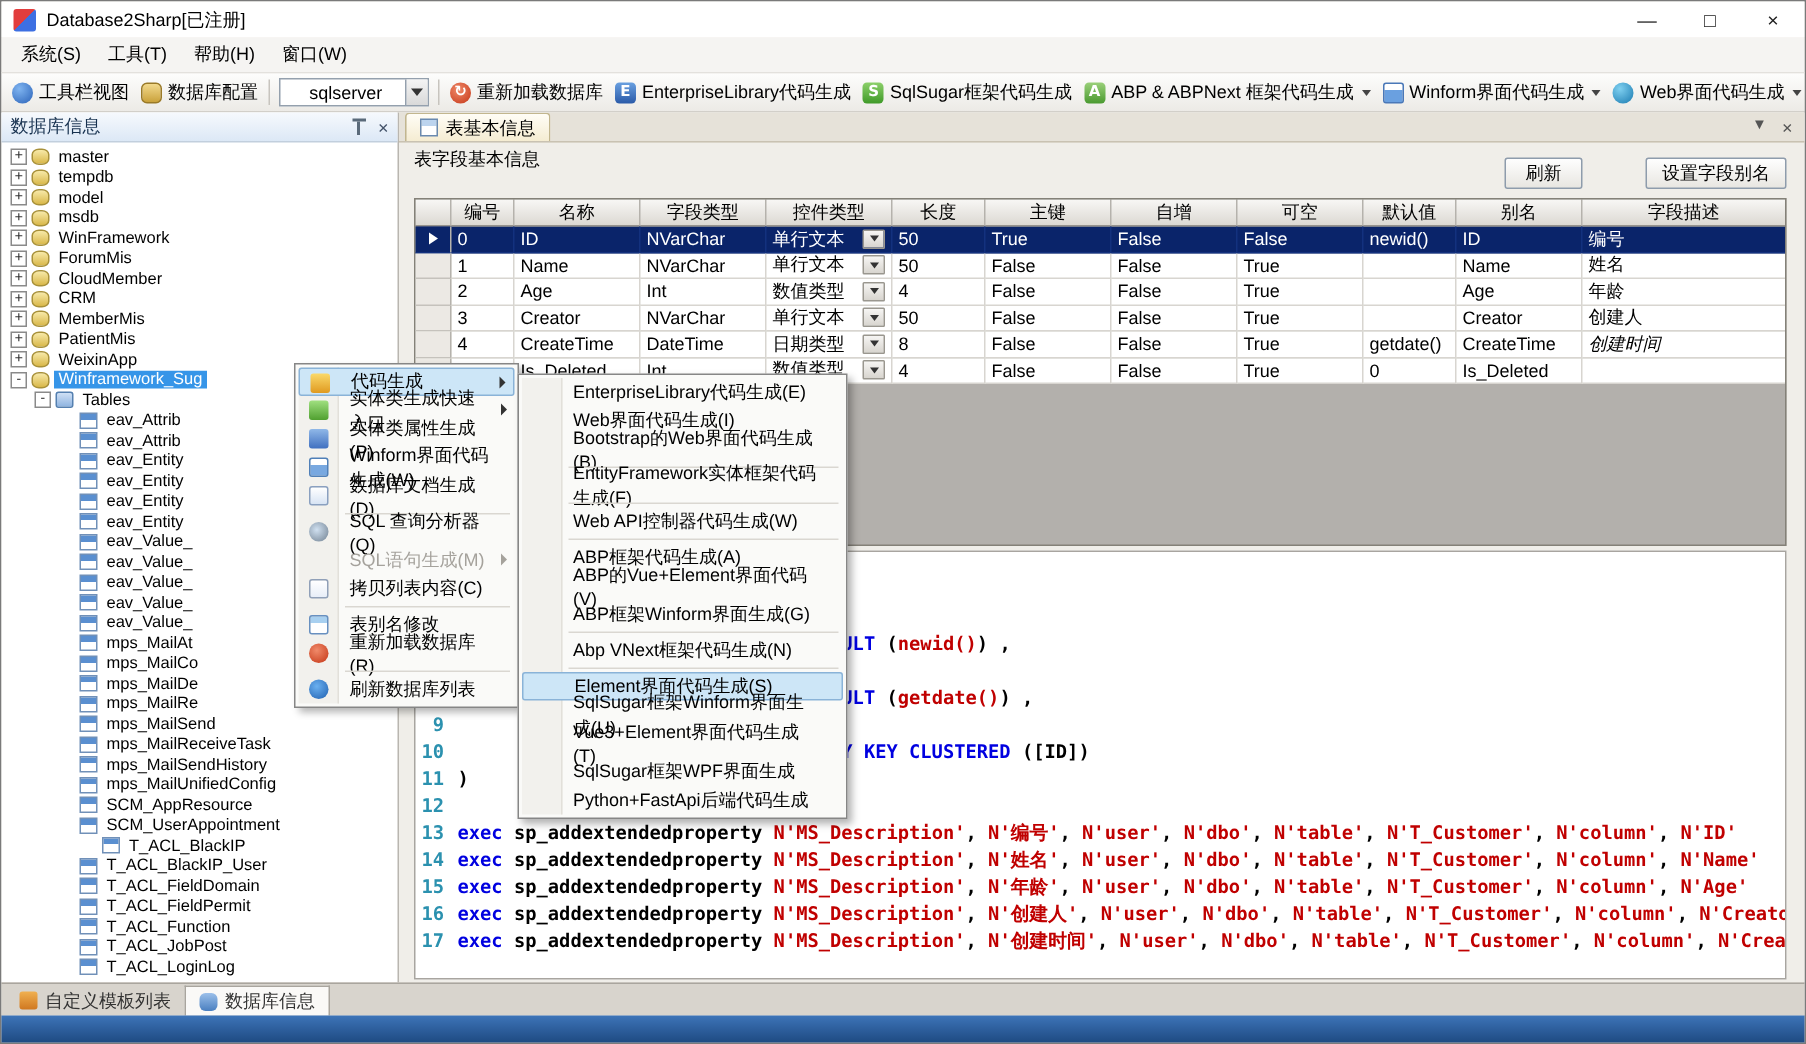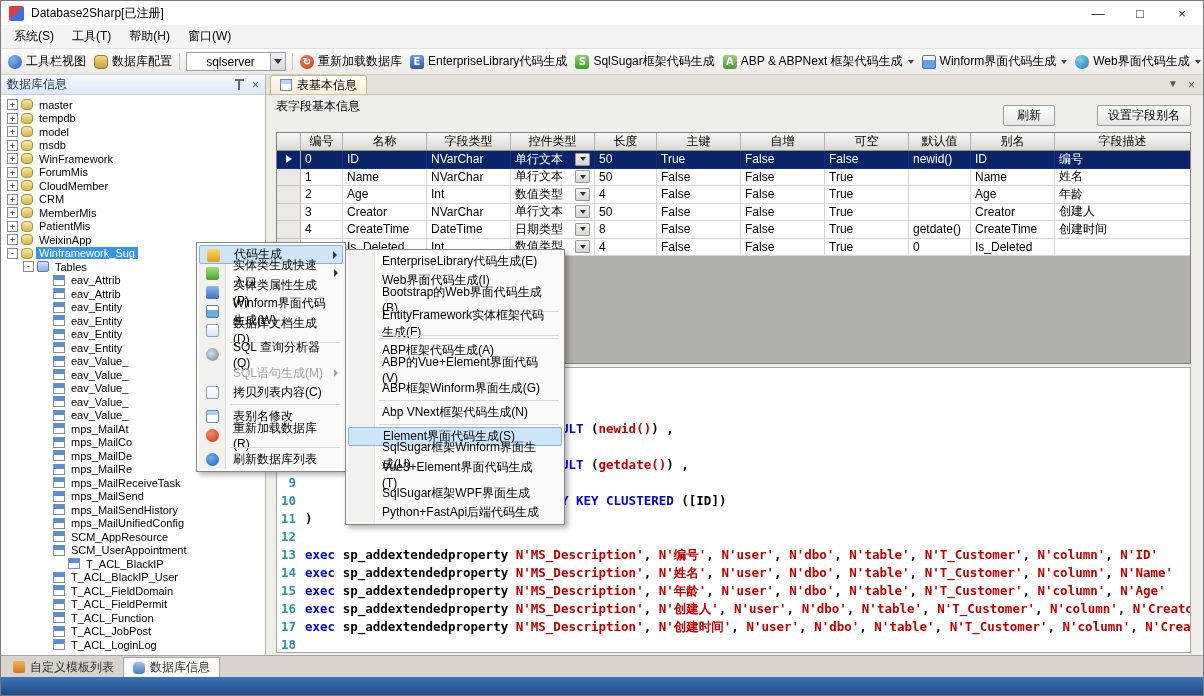--- a/index.html
+++ b/index.html
@@ -367,26 +367,26 @@
             <span class="tree-label">mps_MailDe</span>
           </div>
           <div class="tree-row" style="padding-left: 38px;">
             <span class="exp-spacer"></span>
             <span class="t-ic table"></span>
             <span class="tree-label">mps_MailRe</span>
           </div>
           <div class="tree-row" style="padding-left: 38px;">
             <span class="exp-spacer"></span>
             <span class="t-ic table"></span>
+            <span class="tree-label">mps_MailSend</span>
+          </div>
+          <div class="tree-row" style="padding-left: 38px;">
+            <span class="exp-spacer"></span>
+            <span class="t-ic table"></span>
             <span class="tree-label">mps_MailReceiveTask</span>
-          </div>
-          <div class="tree-row" style="padding-left: 38px;">
-            <span class="exp-spacer"></span>
-            <span class="t-ic table"></span>
-            <span class="tree-label">mps_MailSend</span>
           </div>
           <div class="tree-row" style="padding-left: 38px;">
             <span class="exp-spacer"></span>
             <span class="t-ic table"></span>
             <span class="tree-label">mps_MailSendHistory</span>
           </div>
           <div class="tree-row" style="padding-left: 38px;">
             <span class="exp-spacer"></span>
             <span class="t-ic table"></span>
             <span class="tree-label">mps_MailUnifiedConfig</span>
@@ -542,21 +542,21 @@
               <div class="g-cell" style="width: 84px;">DateTime</div>
               <div class="g-cell" style="width: 84px;">日期类型<span class="cell-dd">
                   <span class="tri"></span>
                 </span></div>
               <div class="g-cell" style="width: 62px;">8</div>
               <div class="g-cell" style="width: 84px;">False</div>
               <div class="g-cell" style="width: 84px;">False</div>
               <div class="g-cell" style="width: 84px;">True</div>
               <div class="g-cell" style="width: 62px;">getdate()</div>
               <div class="g-cell" style="width: 84px;">CreateTime</div>
-              <div class="g-cell" style="width: 136px;">创建时间</div>
+              <div class="g-cell" style="width: 136px; font-style: italic;">创建时间</div>
             </div>
             <div class="g-row">
               <div class="g-ind" style="width: 24px;"></div>
               <div class="g-cell" style="width: 42px;">5</div>
               <div class="g-cell" style="width: 84px;">Is_Deleted</div>
               <div class="g-cell" style="width: 84px;">Int</div>
               <div class="g-cell" style="width: 84px;">数值类型<span class="cell-dd">
                   <span class="tri"></span>
                 </span></div>
               <div class="g-cell" style="width: 62px;">4</div>
@@ -611,24 +611,20 @@
                 <span class="code"><span class="seg k">exec</span><span class="seg p"> sp_addextendedproperty </span><span class="seg s">N'MS_Description'</span><span class="seg p">, </span><span class="seg s">N'年龄'</span><span class="seg p">, </span><span class="seg s">N'user'</span><span class="seg p">, </span><span class="seg s">N'dbo'</span><span class="seg p">, </span><span class="seg s">N'table'</span><span class="seg p">, </span><span class="seg s">N'T_Customer'</span><span class="seg p">, </span><span class="seg s">N'column'</span><span class="seg p">, </span><span class="seg s">N'Age'</span></span>
               </div>
               <div class="sql-line">
                 <span class="ln">16</span>
                 <span class="code"><span class="seg k">exec</span><span class="seg p"> sp_addextendedproperty </span><span class="seg s">N'MS_Description'</span><span class="seg p">, </span><span class="seg s">N'创建人'</span><span class="seg p">, </span><span class="seg s">N'user'</span><span class="seg p">, </span><span class="seg s">N'dbo'</span><span class="seg p">, </span><span class="seg s">N'table'</span><span class="seg p">, </span><span class="seg s">N'T_Customer'</span><span class="seg p">, </span><span class="seg s">N'column'</span><span class="seg p">, </span><span class="seg s">N'Creator'</span></span>
               </div>
               <div class="sql-line">
                 <span class="ln">17</span>
                 <span class="code"><span class="seg k">exec</span><span class="seg p"> sp_addextendedproperty </span><span class="seg s">N'MS_Description'</span><span class="seg p">, </span><span class="seg s">N'创建时间'</span><span class="seg p">, </span><span class="seg s">N'user'</span><span class="seg p">, </span><span class="seg s">N'dbo'</span><span class="seg p">, </span><span class="seg s">N'table'</span><span class="seg p">, </span><span class="seg s">N'T_Customer'</span><span class="seg p">, </span><span class="seg s">N'column'</span><span class="seg p">, </span><span class="seg s">N'CreateTime'</span></span>
               </div>
-              <div class="sql-line">
-                <span class="ln">18</span>
-                <span class="code"></span>
-              </div>
             </div>
         </div>
       </div>
     </div>
 
   </div>
 
   <div class="bottom-tabs" id="bottom-tabs">
       <div class="btab">
         <span class="btab-ic template-list-icon"></span>
@@ -702,20 +698,23 @@
       <span class="ctx-label">Web界面代码生成(I)</span>
     </div>
     <div class="ctx-item">
       <span class="ctx-label">Bootstrap的Web界面代码生成(B)</span>
     </div>
     <div class="ctx-sep"></div>
     <div class="ctx-item">
       <span class="ctx-label">EntityFramework实体框架代码生成(F)</span>
     </div>
     <div class="ctx-sep"></div>
+    <div class="ctx-item">
+      <span class="ctx-label">Web API控制器代码生成(W)</span>
+    </div>
     <div class="ctx-sep"></div>
     <div class="ctx-item">
       <span class="ctx-label">ABP框架代码生成(A)</span>
     </div>
     <div class="ctx-item">
       <span class="ctx-label">ABP的Vue+Element界面代码(V)</span>
     </div>
     <div class="ctx-item">
       <span class="ctx-label">ABP框架Winform界面生成(G)</span>
     </div>

